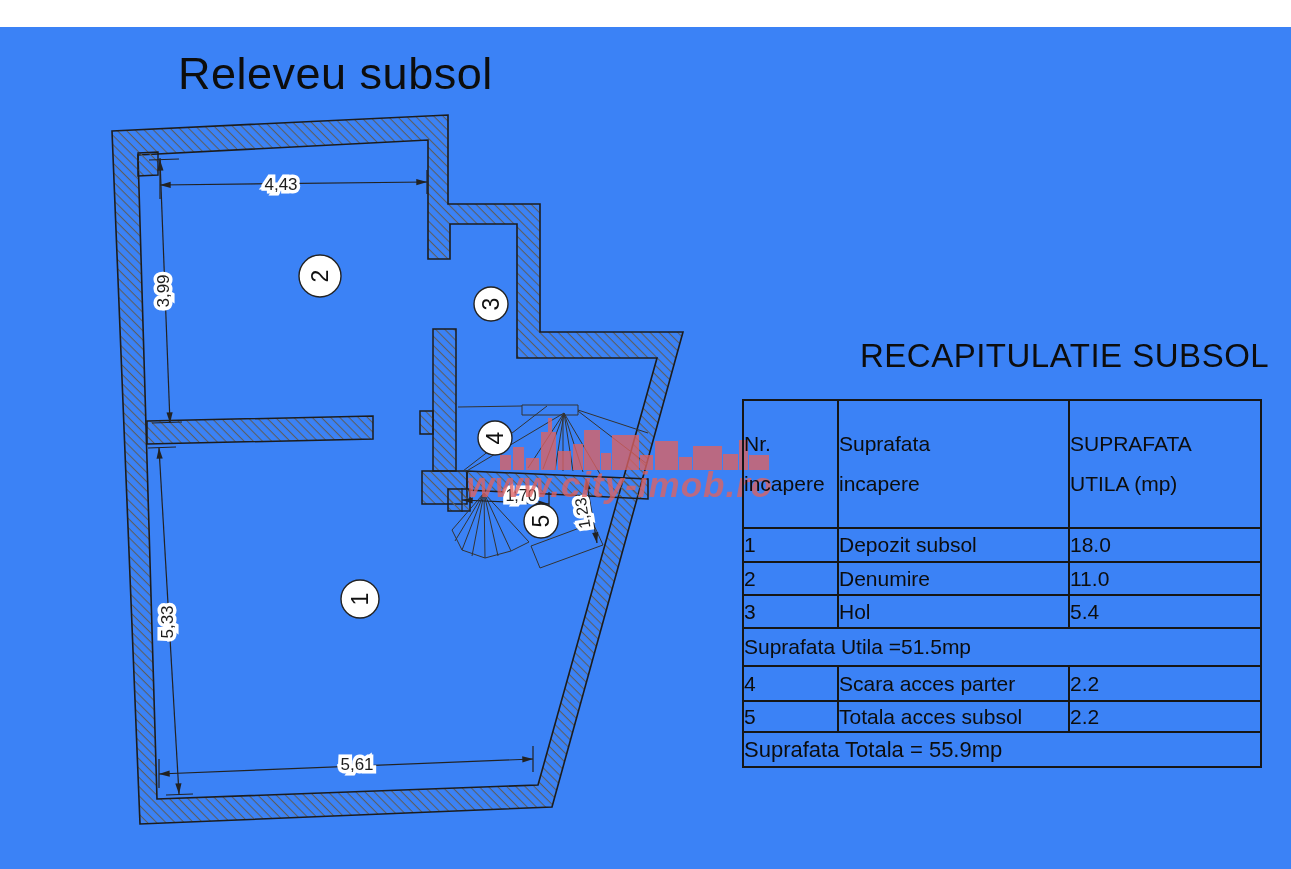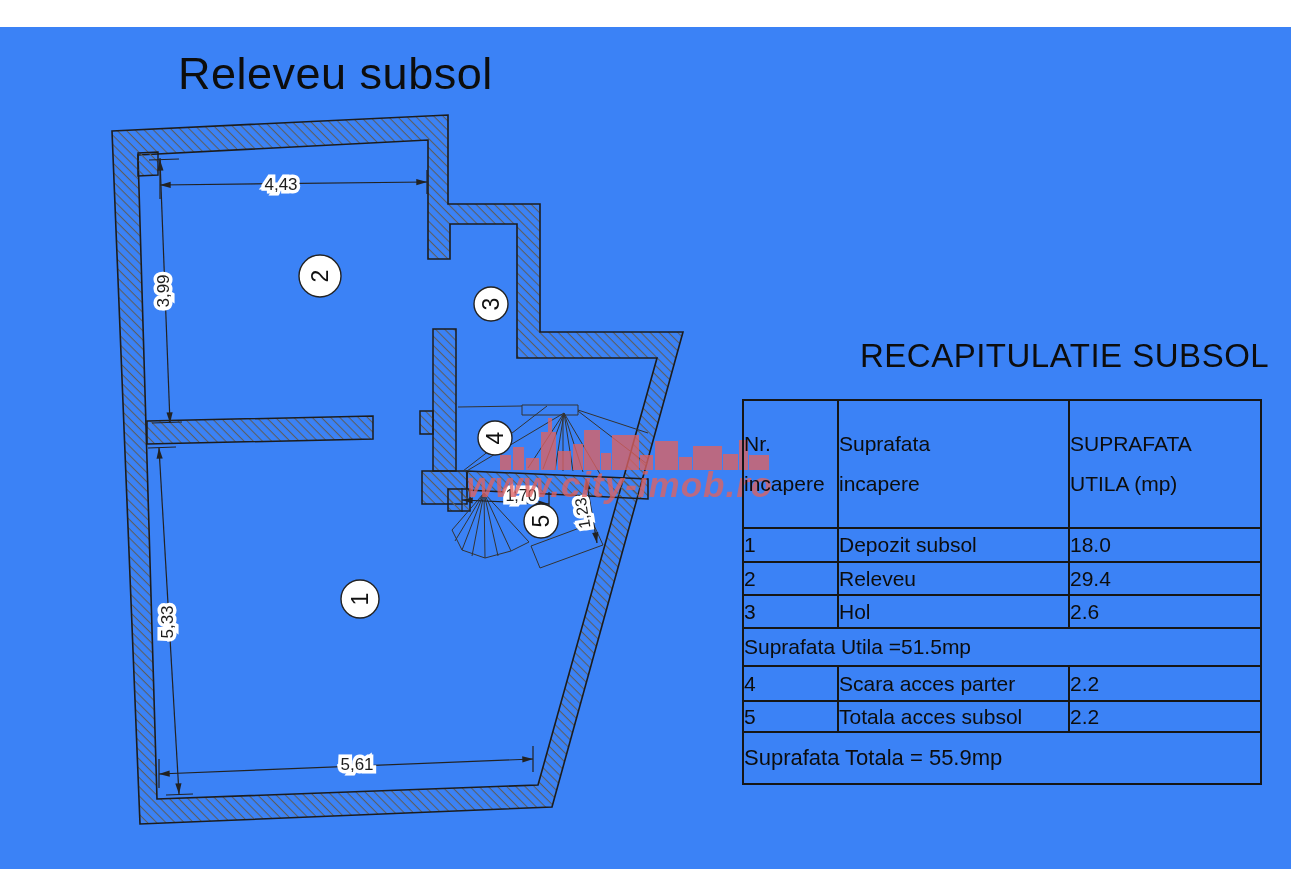--- a/index.html
+++ b/index.html
@@ -166,40 +166,40 @@
           <div class="hl">UTILA (mp)</div>
         </td>
       </tr>
       <tr style="height:34px">
         <td>1</td>
         <td>Depozit subsol</td>
         <td>18.0</td>
       </tr>
       <tr style="height:33px">
         <td>2</td>
-        <td>Releveu</td>
-        <td>29.4</td>
+        <td>Denumire</td>
+        <td>11.0</td>
       </tr>
       <tr style="height:33px">
         <td>3</td>
         <td>Hol</td>
-        <td>2.6</td>
+        <td>5.4</td>
       </tr>
       <tr style="height:38px">
         <td class="span" colspan="3">Suprafata Utila =51.5mp</td>
       </tr>
       <tr style="height:35px">
         <td>4</td>
         <td>Scara acces parter</td>
         <td>2.2</td>
       </tr>
       <tr style="height:31px">
         <td>5</td>
         <td>Totala acces subsol</td>
         <td>2.2</td>
       </tr>
-      <tr style="height:52px">
+      <tr style="height:35px">
         <td class="span total" colspan="3">Suprafata Totala = 55.9mp</td>
       </tr>
     </tbody>
   </table>
 
 </div>
 
 </body></html>

